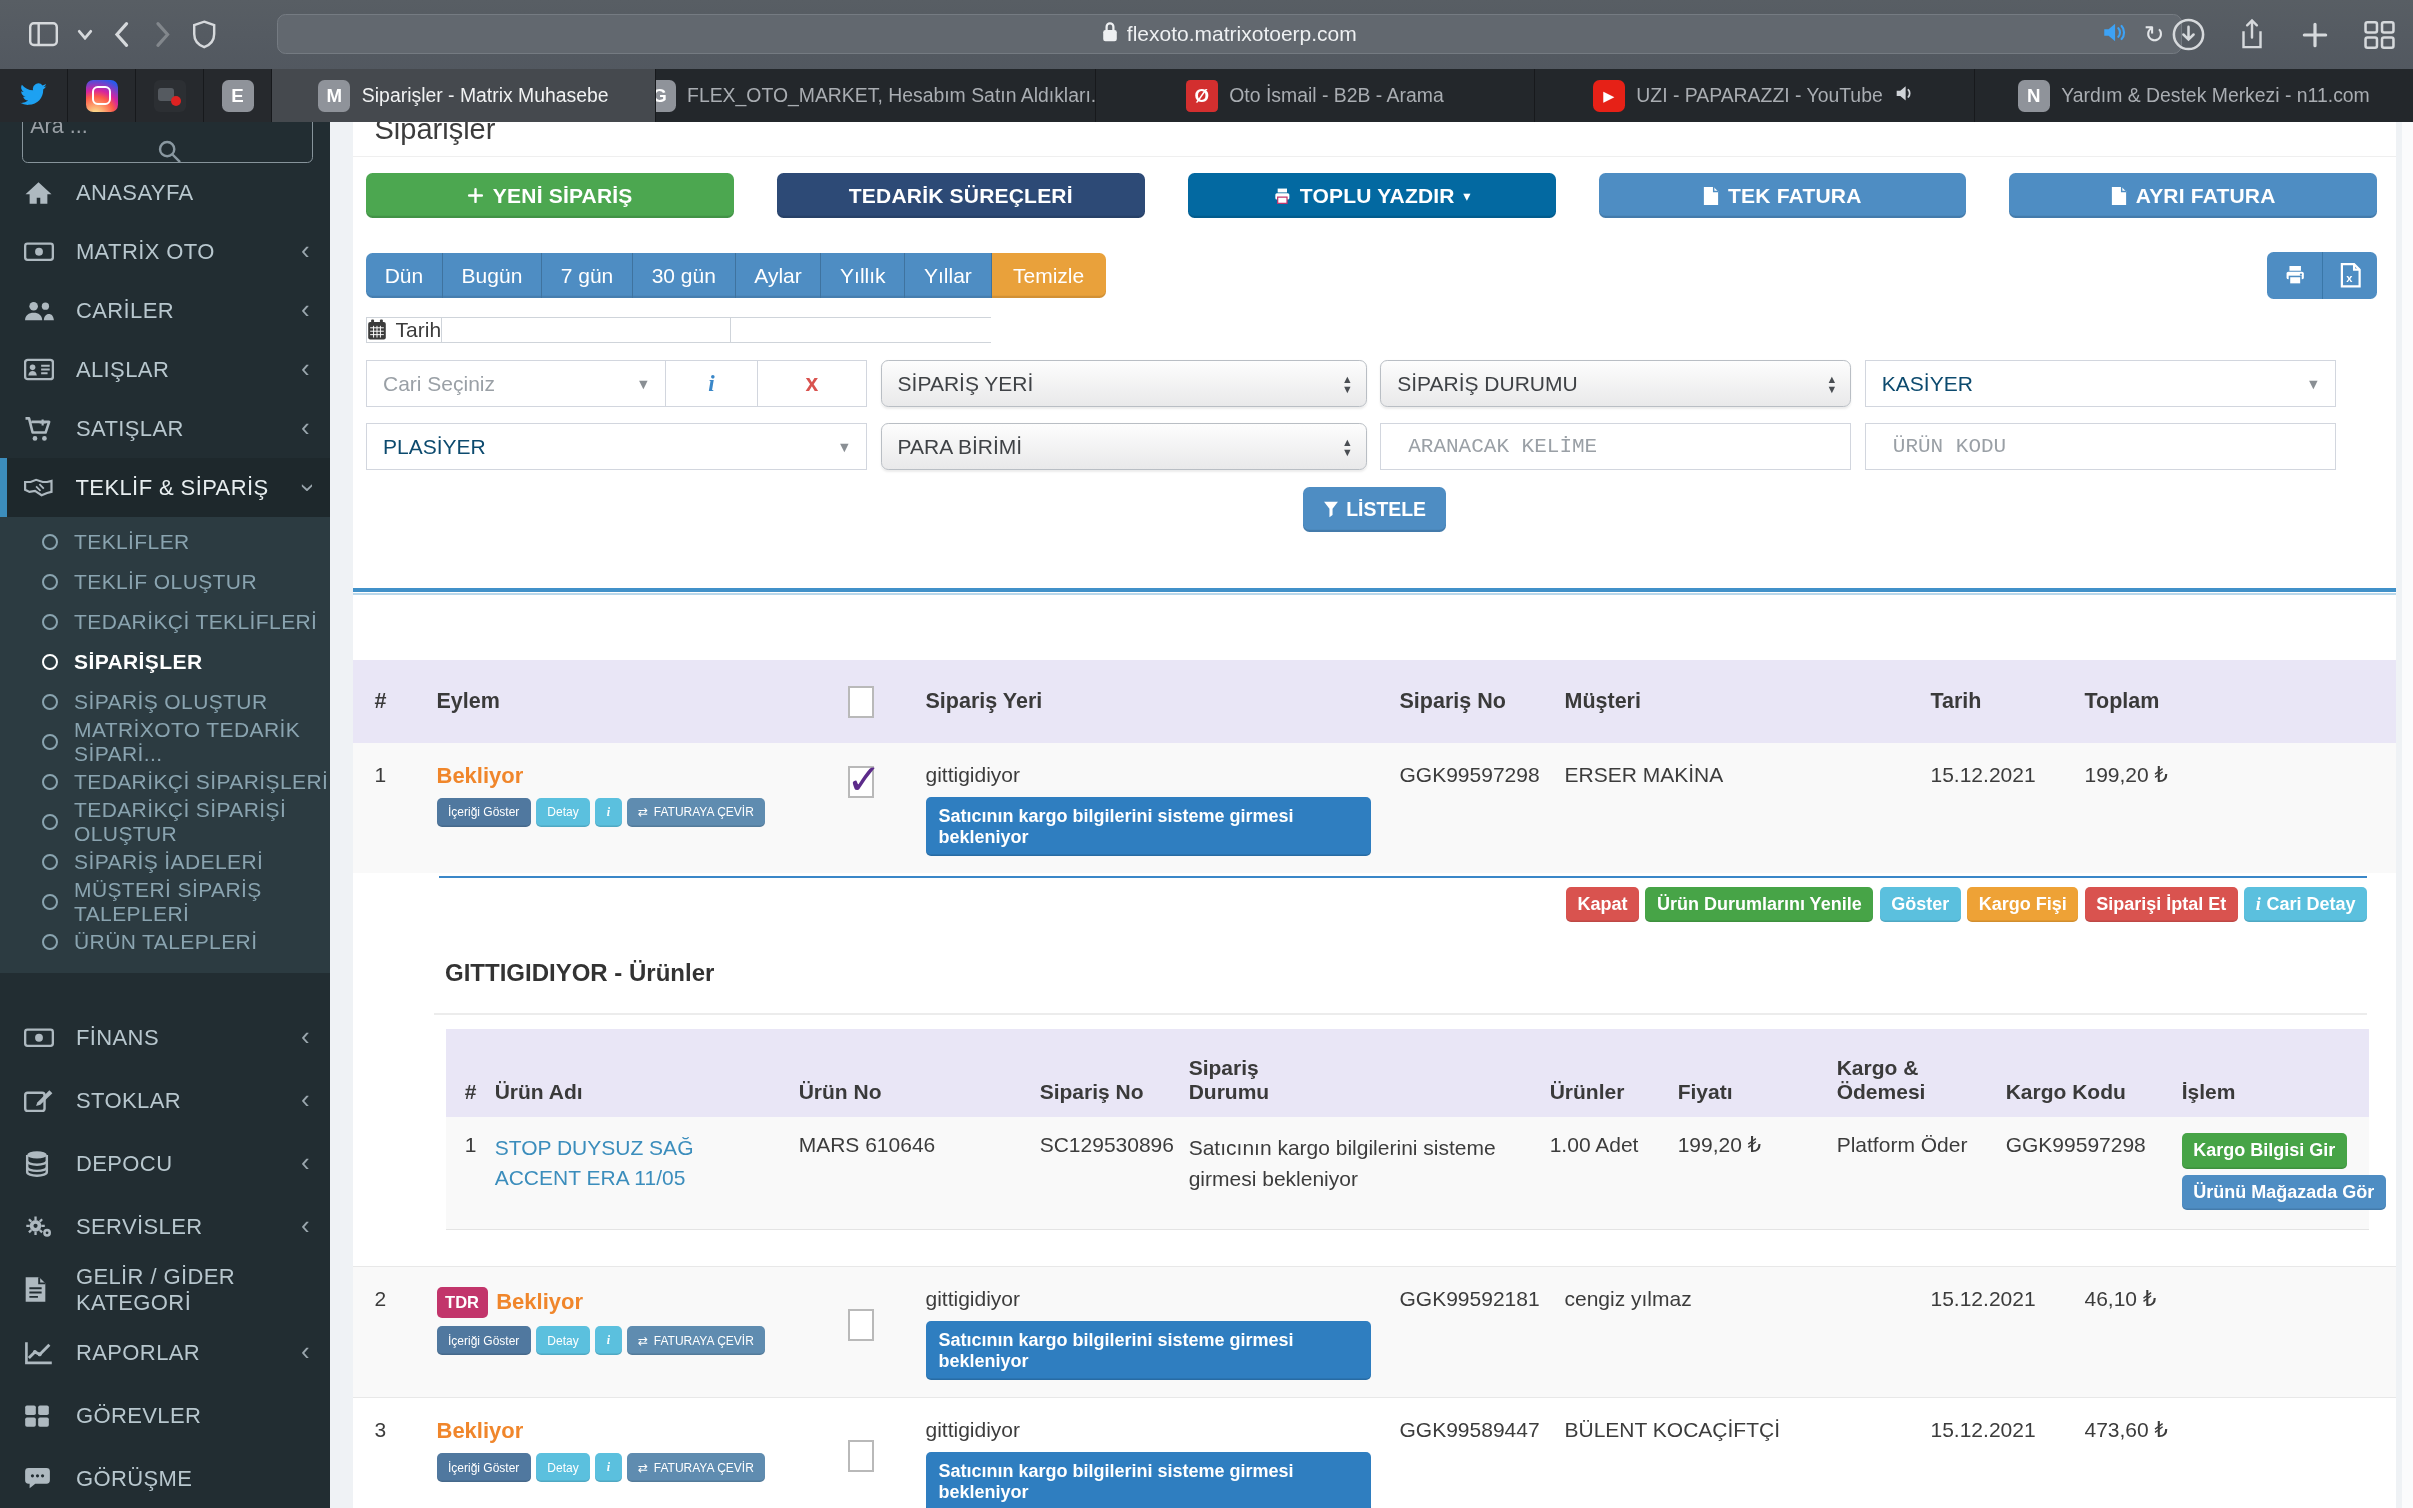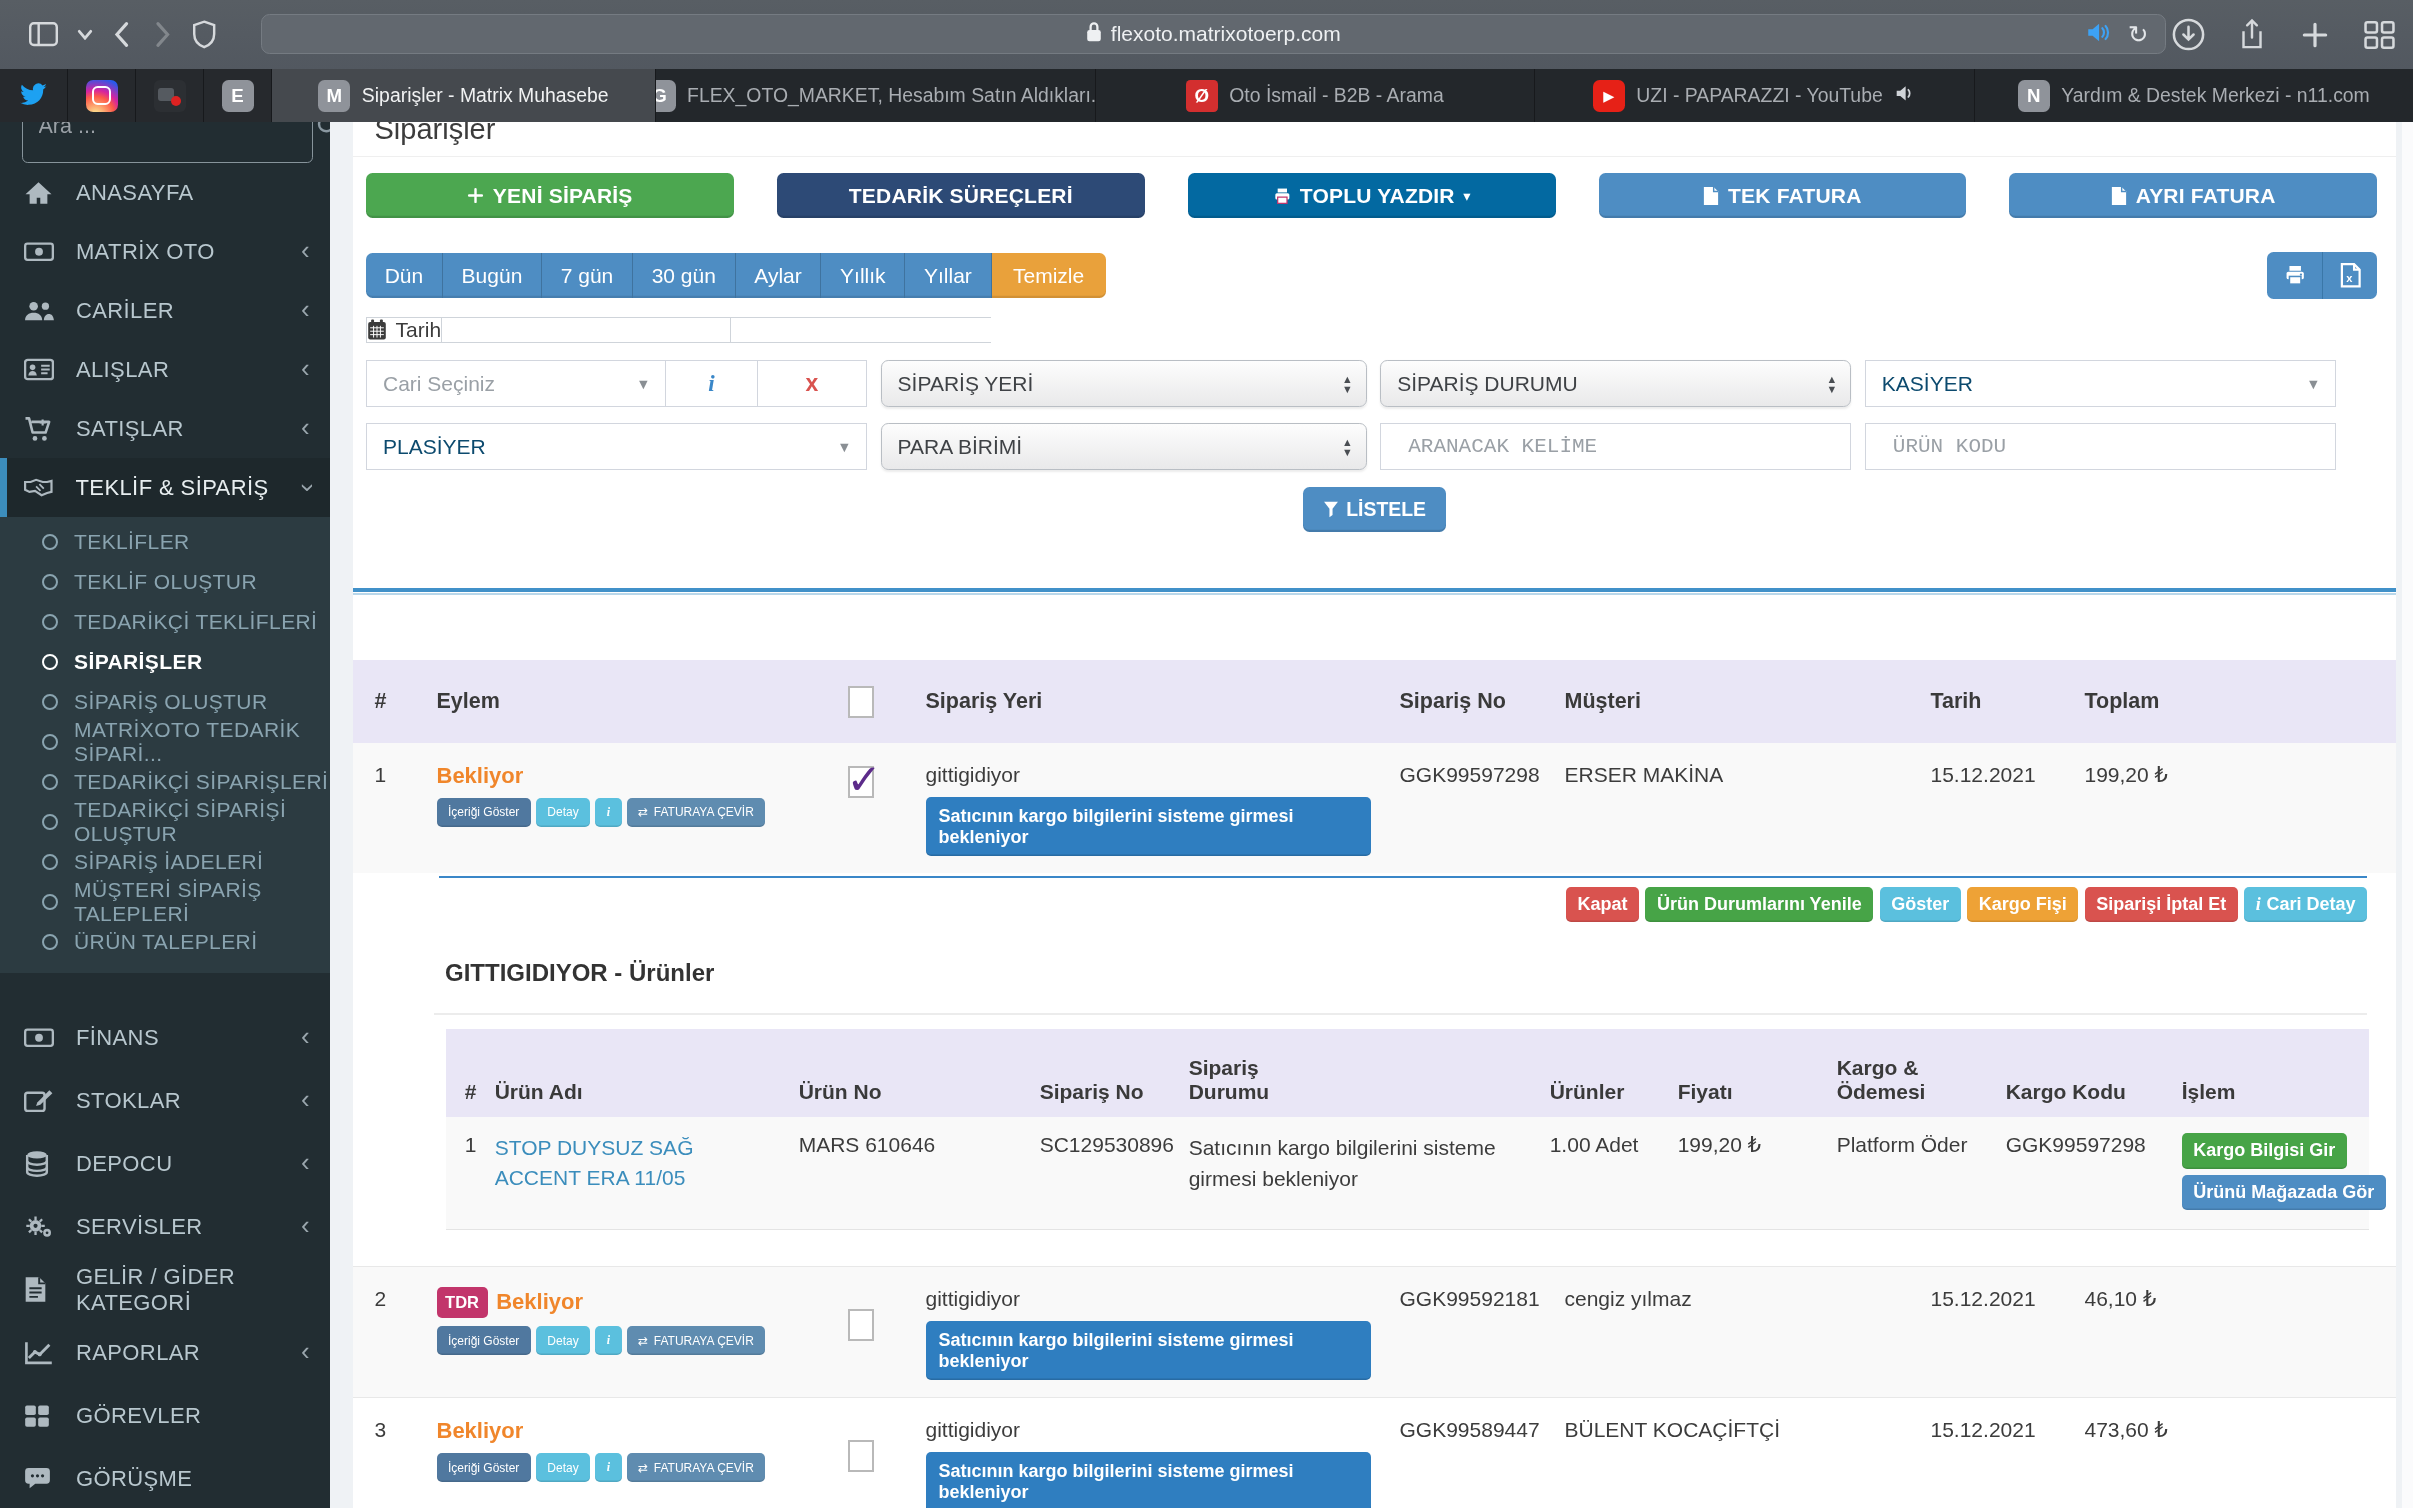--- a/index.html
+++ b/index.html
@@ -5,21 +5,21 @@
   * { margin:0; padding:0; box-sizing:border-box; }
   html,body { width:2413px; height:1508px; overflow:hidden; background:#eff2f5;
               font-family:"Liberation Sans","DejaVu Sans",sans-serif; }
 
   
   .chrome-top { position:absolute; left:0; top:0; width:2413px; height:69px;
     background:linear-gradient(#585e64,#525860); z-index:50; display:flex; align-items:center; }
   .ct-left { display:flex; align-items:center; gap:18.7px; padding-left:29px; }
   .ct-icon { color:#d6d9dc; display:flex; align-items:center; }
   .ct-icon.dim { color:#82878c; }
-  .urlfield { position:absolute; left:261px; top:14.4px; width:1905px; height:40px;
+  .urlfield { position:absolute; left:277px; top:14.4px; width:1905px; height:40px;
     background:#62686f; border:0.7px solid #757b82; border-radius:8.6px;
     display:flex; align-items:center; justify-content:center; gap:8.6px; color:#eef0f2; font-size:21px; }
   .url-right { position:absolute; right:0.7px; top:0; height:39px; display:flex; align-items:center; gap:17px; padding-right:16px; }
   .reload { font-size:24.4px; color:#e2e5e8; font-family:"DejaVu Sans",sans-serif; }
   .ct-right { position:absolute; right:17px; top:0; height:69px; display:flex; align-items:center; gap:32px; color:#d6d9dc; }
 
   
   .tabbar { position:absolute; left:0; top:69px; width:2413px; height:53px; background:#23272b;
     display:flex; z-index:50; }
   .pin { width:68px; height:53px; display:flex; align-items:center; justify-content:center;
@@ -40,21 +40,21 @@
   .cam::after { content:""; position:absolute; right:4.3px; bottom:5.7px; width:10px; height:10px; border-radius:50%; background:#d22; }
   .cam::before { content:""; position:absolute; left:4.3px; top:8.6px; width:16px; height:13px; border-radius:2.9px; background:#555a60; }
   .tab-speaker { color:#cfd3d7; }
 
   
   .app { position:absolute; left:0; top:122px; width:2413px; height:1386px; display:flex; }
 
   
   .sidebar { width:330px; background:#222d32; flex:0 0 auto; color:#b8c7ce; overflow:hidden; }
   .search { margin:-8.6px 17px 0 21.5px; height:50px; border:1.4px solid #87949b; border-radius:5.7px;
-    display:flex; align-items:flex-start; padding:0 13px 0 16px; color:#8a98a1; }
+    display:flex; align-items:center; padding:0 13px 0 16px; color:#8a98a1;flex-direction:column; }
   .search input { flex:1; background:transparent; border:none; outline:none; color:#aab6bd; font-size:21.5px;
     font-family:inherit; }
   .sitem { height:59px; display:flex; align-items:center; padding:0 20px 0 24.4px; font-size:22px; letter-spacing:0.4px; cursor:pointer; }
   .sitem .sicon { width:40px; color:#aeb9c0; display:flex; }
   .sitem .slabel { flex:1; padding-left:11.5px; }
   .schev { font-size:26px; color:#9aa6ad; transform:translateY(-1.4px); }
   .schev.down { display:inline-block; transform:rotate(-90deg); }
   .sitem.active { background:#1e282c; border-left:7.2px solid #3c8dbc; padding-left:17px; color:#e8eef0; }
   .submenu { background:#2c3b41; padding:4.3px 0 11.5px 0; }
   .ssub { height:40px; display:flex; align-items:center; padding-left:42px; font-size:21px; color:#8aa4b0; letter-spacing:0.4px; cursor:pointer; }

